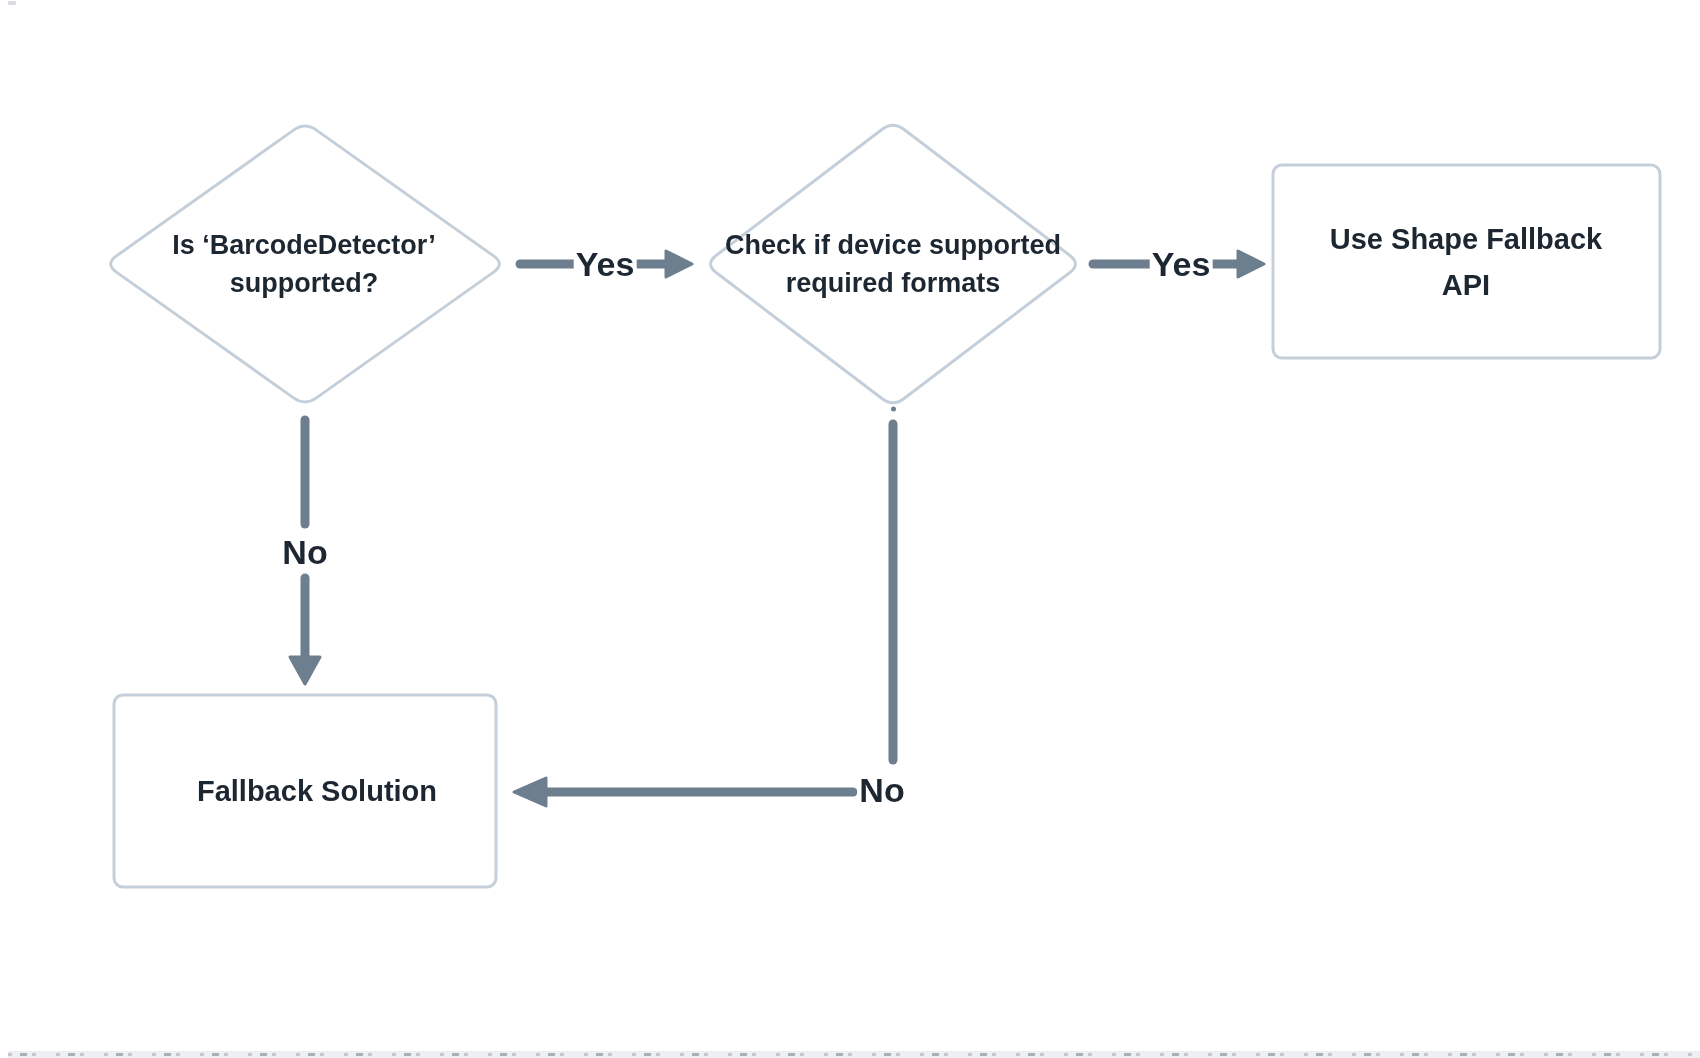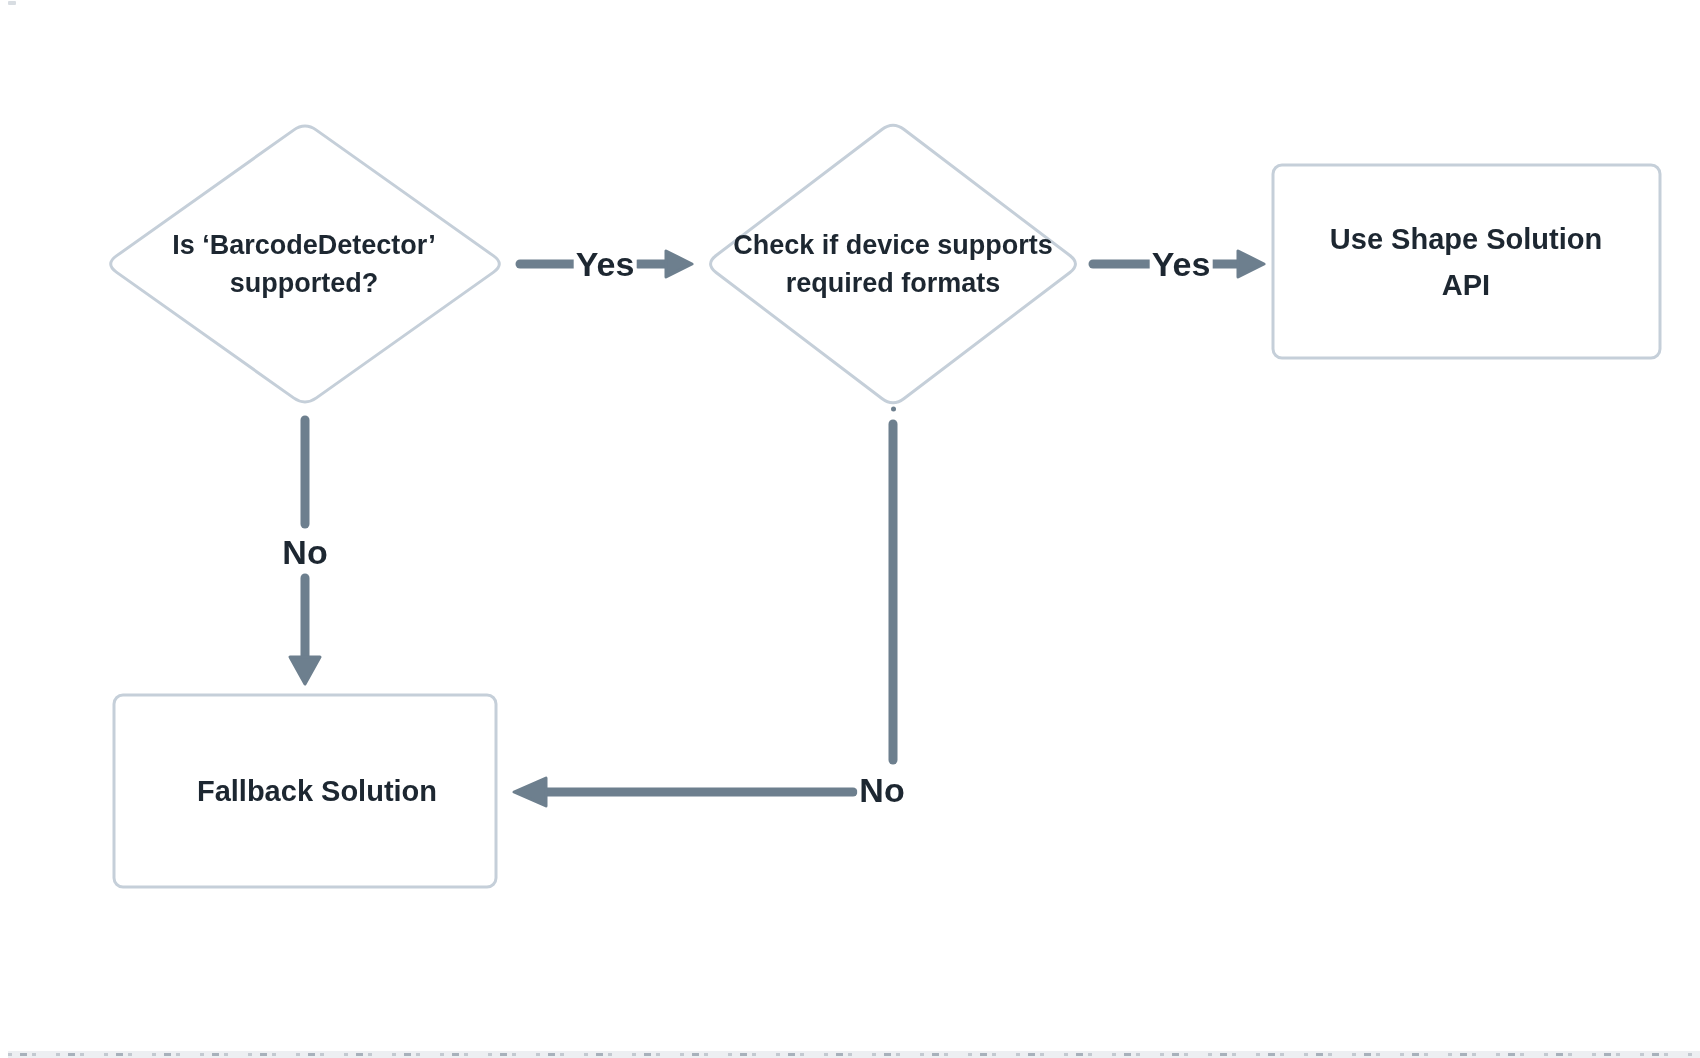--- a/index.html
+++ b/index.html
@@ -104,23 +104,23 @@
     <g stroke="#6d7f8e" stroke-width="9" stroke-linecap="round" fill="none">
       <circle cx="885.5" cy="409" r="2.5" fill="#6d7f8e" stroke="none"></circle>
       <path d="M885 424 V760"></path>
       <path d="M845 792 H538"></path>
       <polygon points="538,778 538,806 506,792" fill="#6d7f8e" stroke="#6d7f8e" stroke-width="3" stroke-linejoin="round"></polygon>
     </g>
   </svg>
 
   <div class="label node-label-diamond" style="left:296px; top:264px; width:320px;">Is ‘BarcodeDetector’ supported?</div>
 
-  <div class="label node-label-diamond" style="left:885px; top:264px; width:350px;">Check if device supports required formats</div>
+  <div class="label node-label-diamond" style="left:885px; top:264px; width:350px;">Check if device supported required formats</div>
 
-  <div class="label node-label-rect" style="left:1458px; top:262px; width:310px;">Use Shape Solution API</div>
+  <div class="label node-label-rect" style="left:1458px; top:262px; width:310px;">Use Shape Fallback API</div>
 
   <div class="label node-label-rect" style="left:297px; top:791px; width:380px;padding-left:24px;">Fallback Solution</div>
 
   <div class="label edge-label" style="left:597px; top:264px;">Yes</div>
 
   <div class="label edge-label" style="left:1173px; top:264px;">Yes</div>
 
   <div class="label edge-label" style="left:297px; top:552px;">No</div>
 
   <div class="label edge-label" style="left:874px; top:790px;">No</div>

